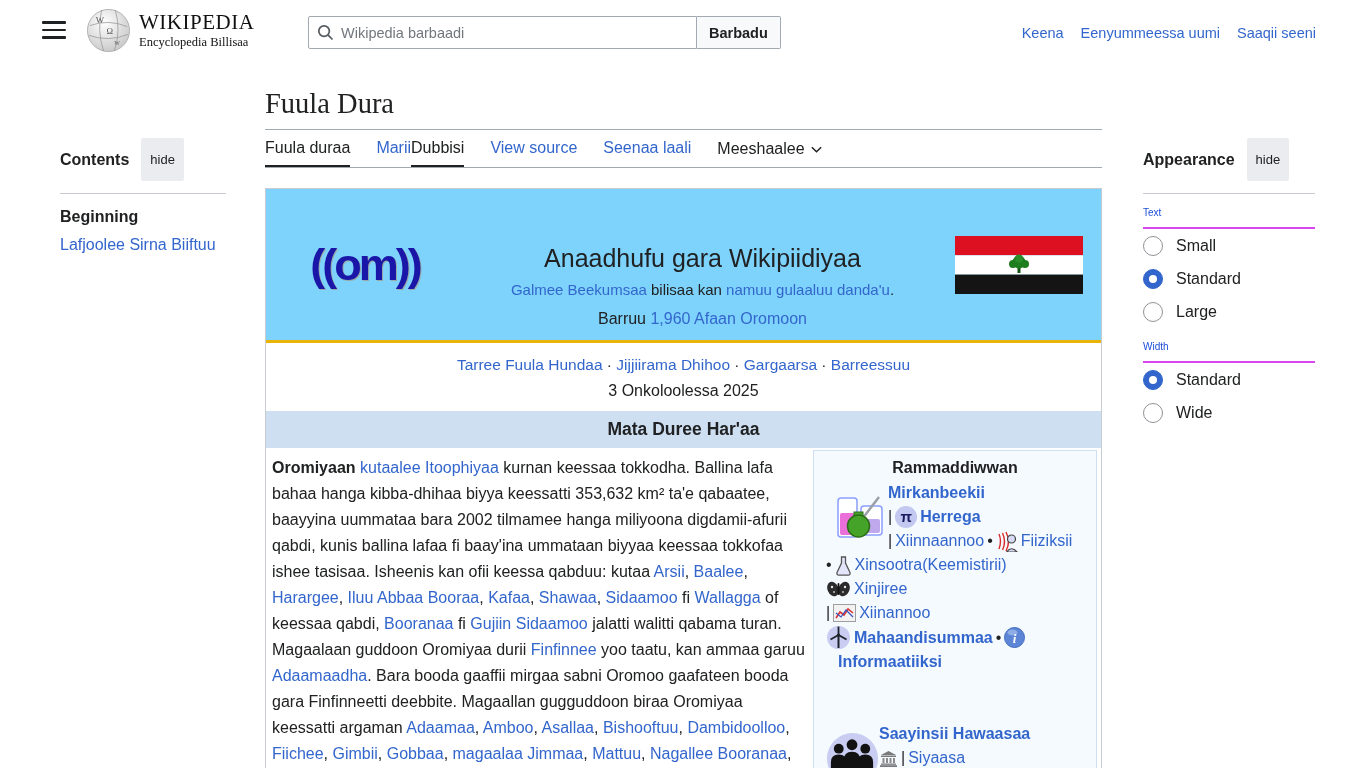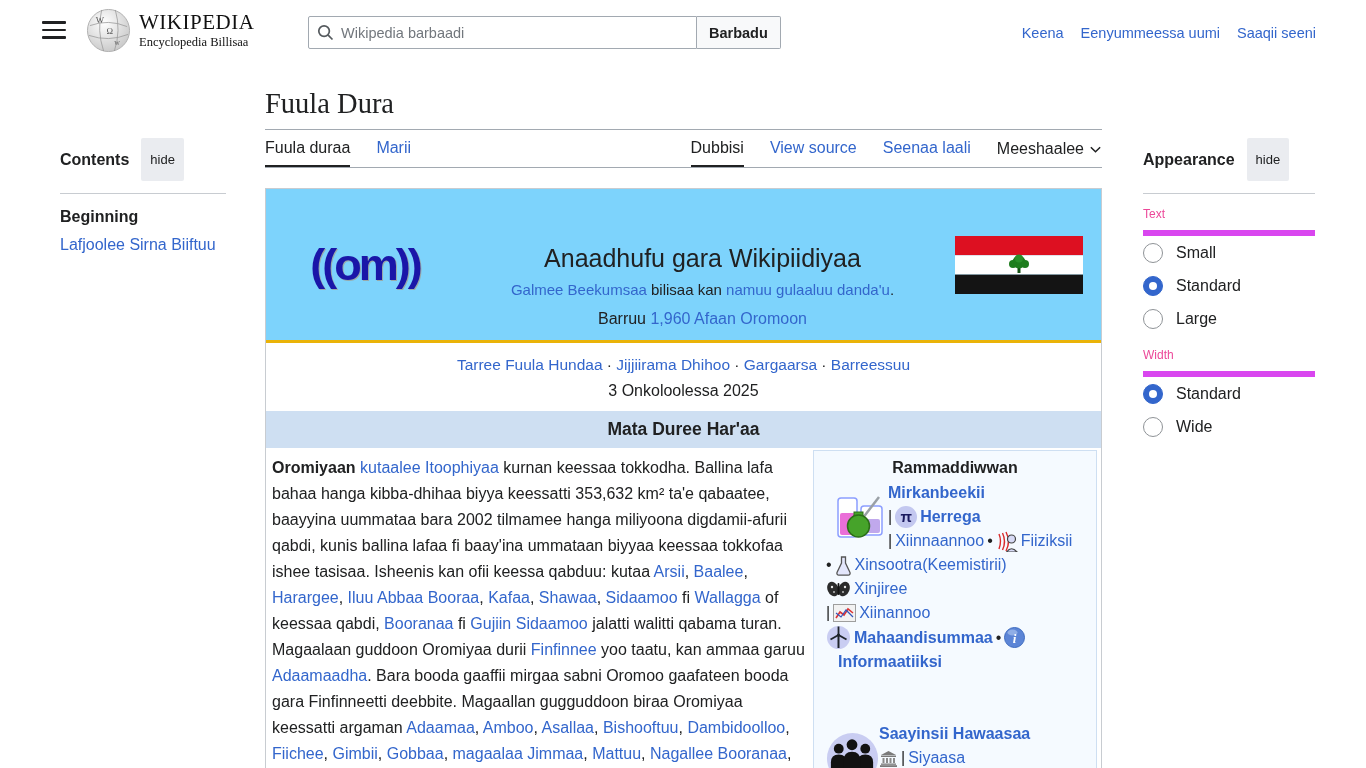--- a/index.html
+++ b/index.html
@@ -27,30 +27,30 @@
   
   #contents-panel { position: absolute; left: 60px; top: 138px; width: 166px; font-size: 16px; }
   .panel-head { display: flex; align-items: center; gap: 12px; padding-bottom: 12px; border-bottom: 1px solid #c8ccd1; }
   .panel-title { font-weight: bold; font-size: 16px; }
   .hide-chip { background: #eaecf0; border-radius: 2px; font-size: 13px; padding: 14px 9px; color: #202122; cursor: pointer; }
   #toc-beginning { font-weight: bold; padding: 14px 0 10px; cursor: pointer; }
   #toc-item { color: #3366cc; cursor: pointer; }
 
   
   #appearance-panel { position: absolute; left: 1143px; top: 138px; width: 172px; font-size: 16px; }
-  .group-label { color: #ec4899; font-size: 12px; padding: 13px 0 9px; border-bottom: 6px solid #d946ef; }
+  .group-label { color: #1d4ed8; font-size: 10px; padding: 13px 0 9px; border-bottom: 2px solid #d946ef; }
   .radio-row { display: flex; align-items: center; gap: 13px; padding: 6.5px 0; cursor: pointer; }
   .radio { width: 20px; height: 20px; border-radius: 50%; border: 1px solid #8f9397; background: #fff; flex: 0 0 auto; }
   .radio.sel { background: #36c; border-color: #36c; }
   .radio.sel::after { content: ""; display: block; width: 8px; height: 8px; border-radius: 50%; background: #fff; margin: 5px auto 0; }
 
   
   #content { position: absolute; left: 265px; top: 88px; width: 837px; }
   #page-title { font-family: "Liberation Serif", serif; font-size: 28.5px; font-weight: 400; padding-bottom: 9px; border-bottom: 1px solid #a2a9b1; }
-  #tabbar { display: flex; justify-content: space-between; border-bottom: 1px solid #a2a9b1; margin-bottom: 20px; font-size: 16px; }
+  #tabbar { display: flex; border-bottom: 1px solid #a2a9b1; margin-bottom: 20px; font-size: 16px; }
   .tabs { display: flex; gap: 26px; }
   .tab { padding: 9px 0 8px; color: #3366cc; cursor: pointer; white-space: nowrap; }
   .tab.active { color: #202122; border-bottom: 2px solid #202122; }
   .tab.plain { color: #202122; display: flex; align-items: center; gap: 5px; }
 
   
   #main-box { border: 1px solid #c8ccd1; }
   #welcome { background: #7dd3fc; display: flex; align-items: center; padding: 12px 14px; border-bottom: 3px solid #eab308; min-height: 108px; }
   #om-logo { font-size: 45px; font-weight: bold; color: #1a16a8; letter-spacing: -3px; width: 170px; text-align: center; text-shadow: 1px 1px 0 #9aa; }
   #welcome-center { flex: 1; text-align: center; margin-top: 43px; }

